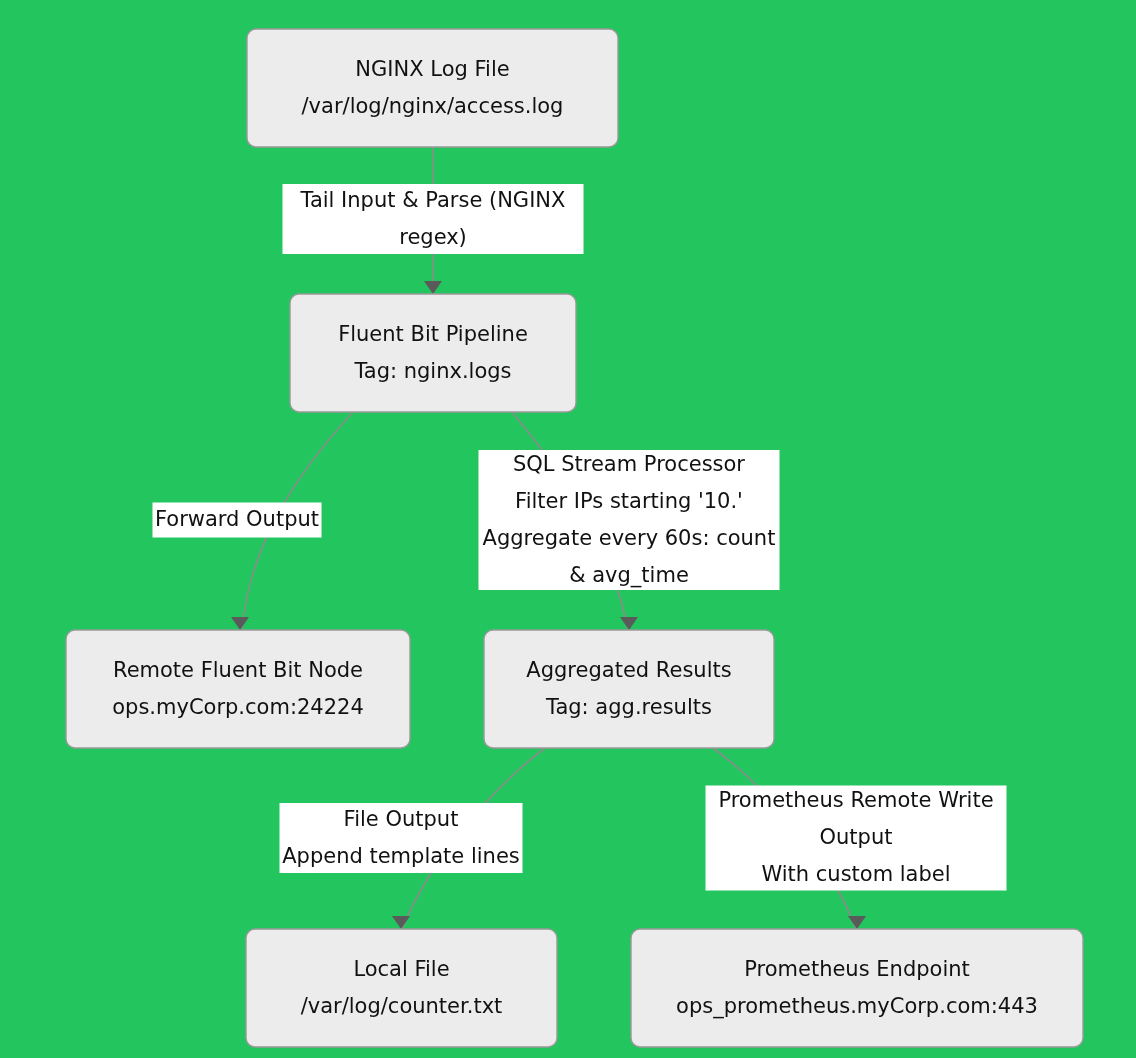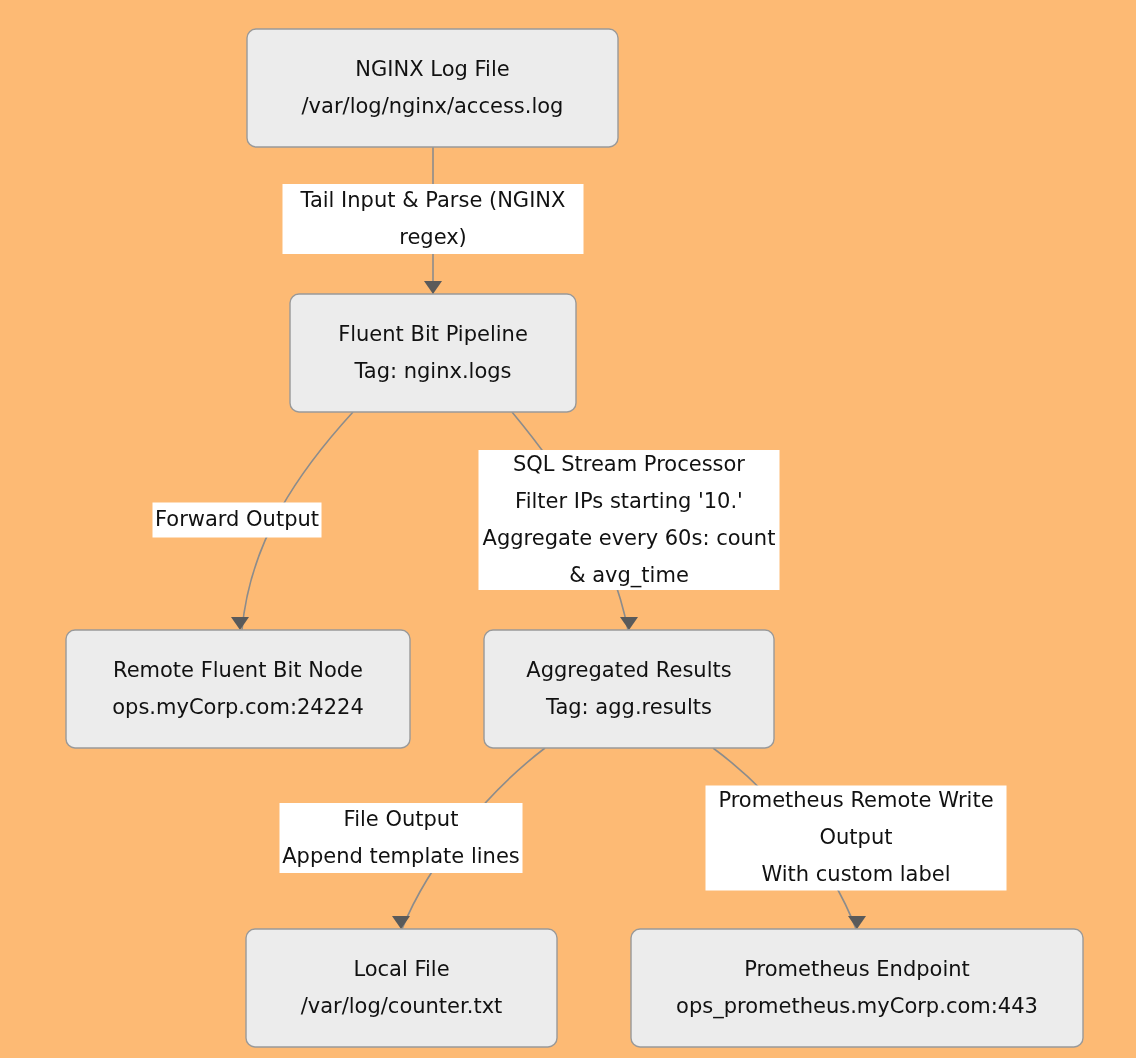--- a/index.html
+++ b/index.html
@@ -11,21 +11,21 @@
   body {
     width: 1136px;
     height: 1058px;
     font-family: "DejaVu Sans", "Liberation Sans", sans-serif;
     overflow: hidden;
   }
   #diagram-root {
     position: relative;
     width: 1136px;
     height: 1058px;
-    background: #fdba74;
+    background: #22c55e;
   }
   svg.flow {
     position: absolute;
     top: 0;
     left: 0;
     width: 1136px;
     height: 1058px;
     display: block;
   }
   .node-rect {

